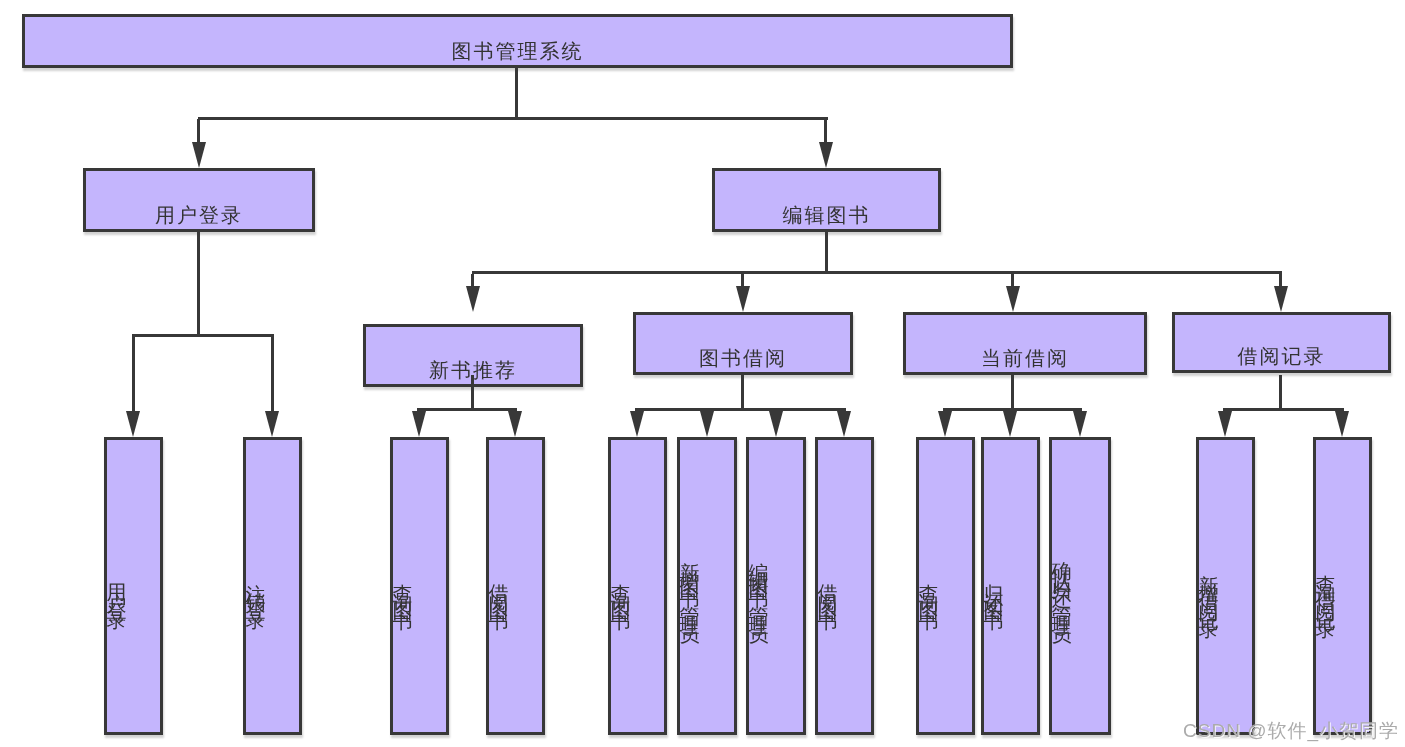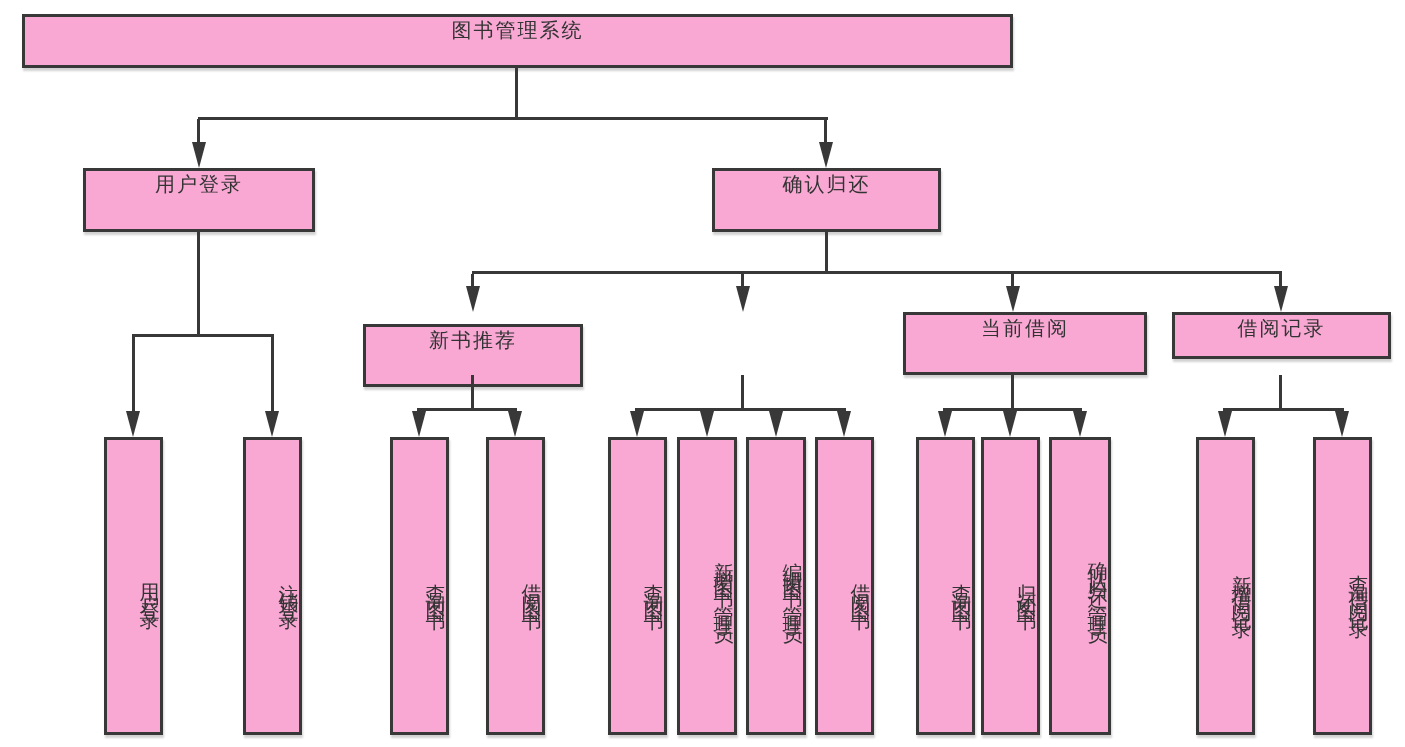--- a/index.html
+++ b/index.html
@@ -13,22 +13,22 @@
   body{font-family:"Liberation Sans","DejaVu Sans",sans-serif;}
   .stage{
     position:relative;
     width:1405px;height:747px;
     background:var(--bg);
     overflow:hidden;
   }
   .box{
     position:absolute;
     border:3px solid var(--line);
-    background:#f9a8d4;
-    display:flex;align-items:flex-start;justify-content:center;
+    background:#c4b5fd;
+    display:flex;align-items:flex-end;justify-content:center;
     color:var(--text);
     box-shadow:1px 3px 2px rgba(0,0,0,0.18);
   }
   .hbox{font-size:20px;letter-spacing:2px;}
   .vbox{
     writing-mode:vertical-rl;
     text-orientation:mixed;
     font-size:20px;
     letter-spacing:9px;
     line-height:1;
@@ -66,21 +66,21 @@
   <div class="hline" style="left:198px;top:117px;width:630px;"></div>
   <div class="vline" style="left:197px;top:119px;height:25px;"></div>
   <div class="vline" style="left:824px;top:119px;height:25px;"></div>
   <div class="arrow" style="left:192px;top:142px;"></div>
   <div class="arrow" style="left:819px;top:142px;"></div>
 
   <div class="box hbox" style="left:83px;top:168px;width:232px;height:64px;">
     <span>用户登录</span>
   </div>
   <div class="box hbox" style="left:712px;top:168px;width:229px;height:64px;">
-    <span>确认归还</span>
+    <span>编辑图书</span>
   </div>
 
   <div class="vline" style="left:197px;top:232px;height:104px;"></div>
   <div class="hline" style="left:132px;top:334px;width:142px;"></div>
   <div class="vline" style="left:132px;top:336px;height:76px;"></div>
   <div class="vline" style="left:271px;top:336px;height:76px;"></div>
   <div class="arrow" style="left:126px;top:411px;"></div>
   <div class="arrow" style="left:265px;top:411px;"></div>
 
   <div class="vline" style="left:825px;top:232px;height:42px;"></div>
@@ -90,24 +90,27 @@
   <div class="vline" style="left:1011px;top:274px;height:13px;"></div>
   <div class="vline" style="left:1279px;top:274px;height:13px;"></div>
   <div class="arrow" style="left:466px;top:286px;"></div>
   <div class="arrow" style="left:736px;top:286px;"></div>
   <div class="arrow" style="left:1006px;top:286px;"></div>
   <div class="arrow" style="left:1274px;top:286px;"></div>
 
   <div class="box hbox" style="left:363px;top:312px;width:220px;height:63px;margin-top:12px;">
     <span>新书推荐</span>
   </div>
+  <div class="box hbox" style="left:633px;top:312px;width:220px;height:63px;">
+    <span>图书借阅</span>
+  </div>
   <div class="box hbox" style="left:903px;top:312px;width:244px;height:63px;">
     <span>当前借阅</span>
   </div>
-  <div class="box hbox" style="left:1172px;top:312px;width:219px;height:47px;">
+  <div class="box hbox" style="left:1172px;top:312px;width:219px;height:61px;">
     <span>借阅记录</span>
   </div>
 
   <div class="vline" style="left:471px;top:375px;height:34px;"></div>
   <div class="hline" style="left:417px;top:408px;width:100px;"></div>
   <div class="arrow" style="left:412px;top:411px;"></div>
   <div class="arrow" style="left:508px;top:411px;"></div>
 
   <div class="vline" style="left:741px;top:375px;height:34px;"></div>
   <div class="hline" style="left:635px;top:408px;width:211px;"></div>
@@ -164,14 +167,15 @@
     <span>确认归还（管理员）</span>
   </div>
 
   <div class="box vbox" style="left:1196px;top:437px;width:59px;height:298px;">
     <span>新增借阅记录</span>
   </div>
   <div class="box vbox" style="left:1313px;top:437px;width:59px;height:298px;">
     <span>查询借阅记录</span>
   </div>
 
+  <div class="watermark">CSDN @软件_小贺同学</div>
 
 </div>
 
 </body></html>

